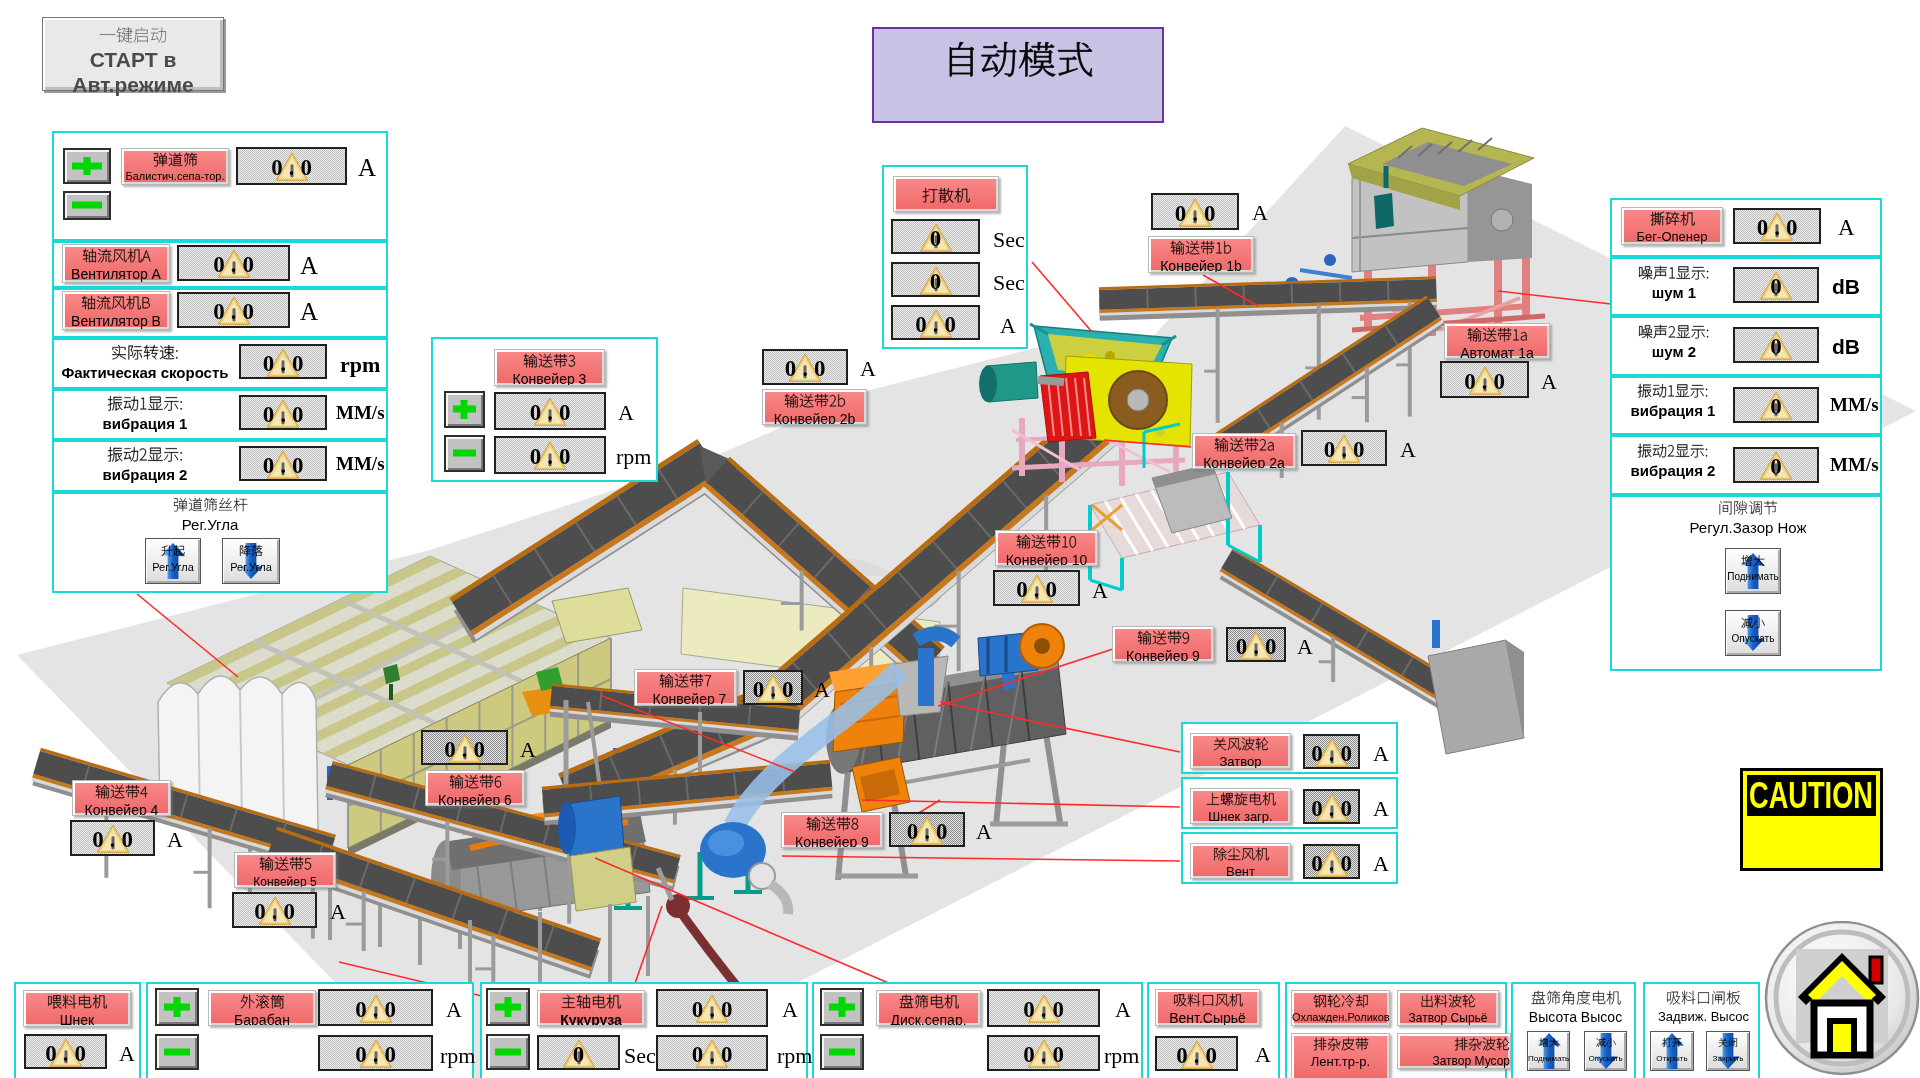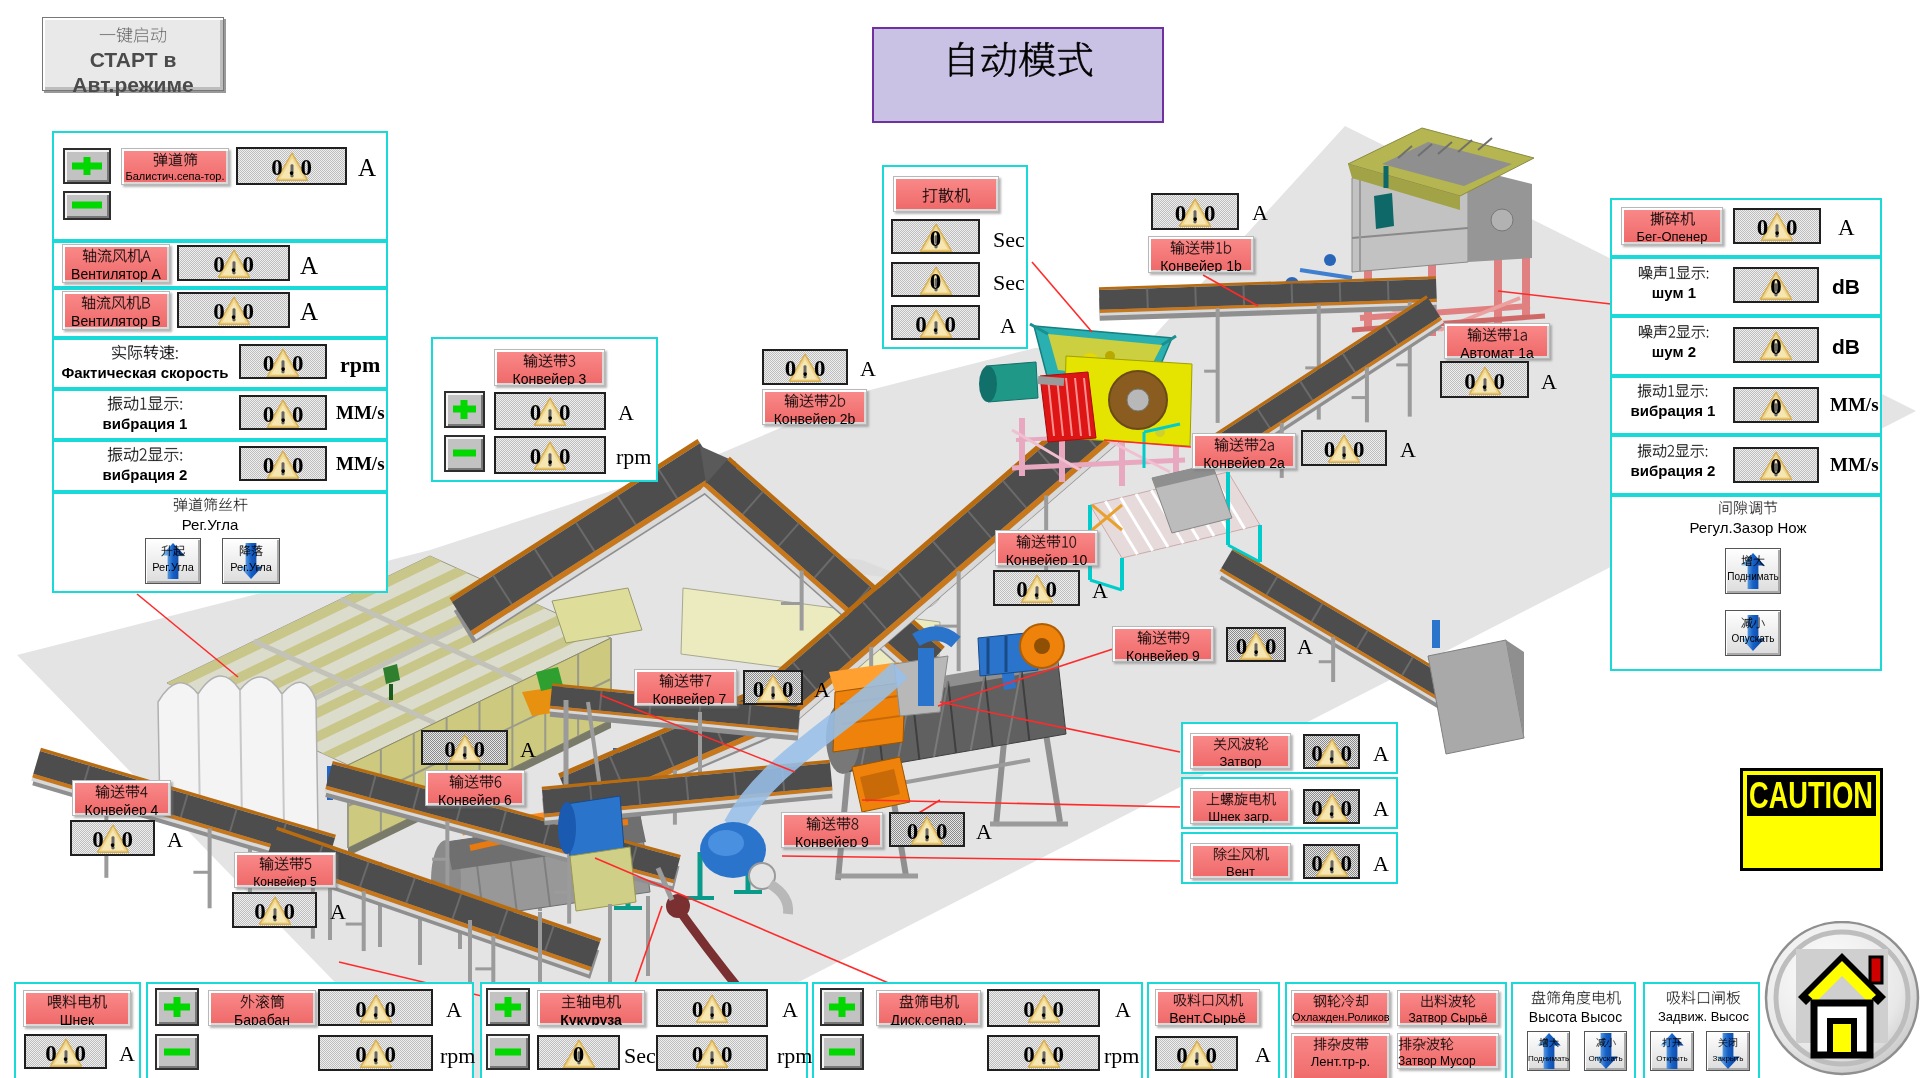--- a/index.html
+++ b/index.html
@@ -1496,21 +1496,21 @@
     <div style="margin-top:1px;line-height:16px;"><svg class="ck" width="56" height="19" viewBox="0 0 56 19" style="">
         <g fill="#000" stroke="#000" stroke-width="22" transform="translate(0,14.3) scale(0.01400,-0.01400)">
           <use href="#g83" x="0"></use>
           <use href="#g84" x="1000"></use>
           <use href="#g85" x="2000"></use>
           <use href="#g38" x="3000"></use>
         </g>
       </svg></div>
     <div style="font-family:'Liberation Sans',sans-serif;font-size:13px;line-height:15px;color:#000;">Лент.тр-р.</div>
   </div>
-<div style="position:absolute;left:1397px;top:1033px;width:102px;height:36px;text-align:left;background:linear-gradient(#fa8a8a,#ef6868);border:1px solid #b8b8b8;box-shadow:inset 2px 2px 0 #fff,inset -2px -2px 0 #d9d9d9, 2px 2px 2px rgba(120,120,120,.55);overflow:hidden;">
+<div style="position:absolute;left:1397px;top:1033px;width:114px;height:36px;text-align:right;background:linear-gradient(#fa8a8a,#ef6868);border:1px solid #b8b8b8;box-shadow:inset 2px 2px 0 #fff,inset -2px -2px 0 #d9d9d9, 2px 2px 2px rgba(120,120,120,.55);overflow:hidden;">
     <div style="margin-top:1px;line-height:16px;"><svg class="ck" width="56" height="19" viewBox="0 0 56 19" style="">
         <g fill="#000" stroke="#000" stroke-width="22" transform="translate(0,14.3) scale(0.01400,-0.01400)">
           <use href="#g83" x="0"></use>
           <use href="#g84" x="1000"></use>
           <use href="#g50" x="2000"></use>
           <use href="#g51" x="3000"></use>
         </g>
       </svg></div>
     <div style="font-family:'Liberation Sans',sans-serif;font-size:12px;line-height:14px;color:#000;">Затвор Мусор</div>
   </div>

